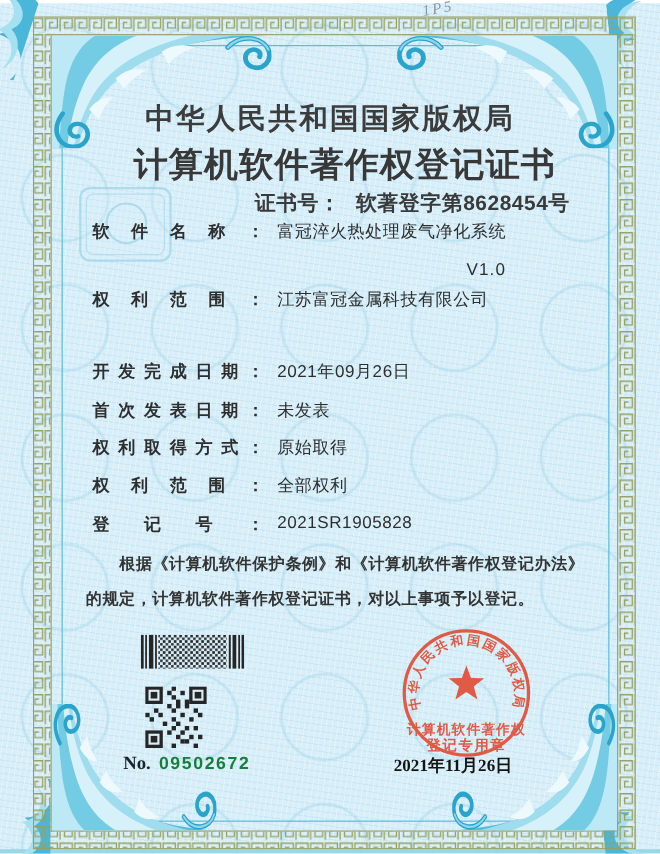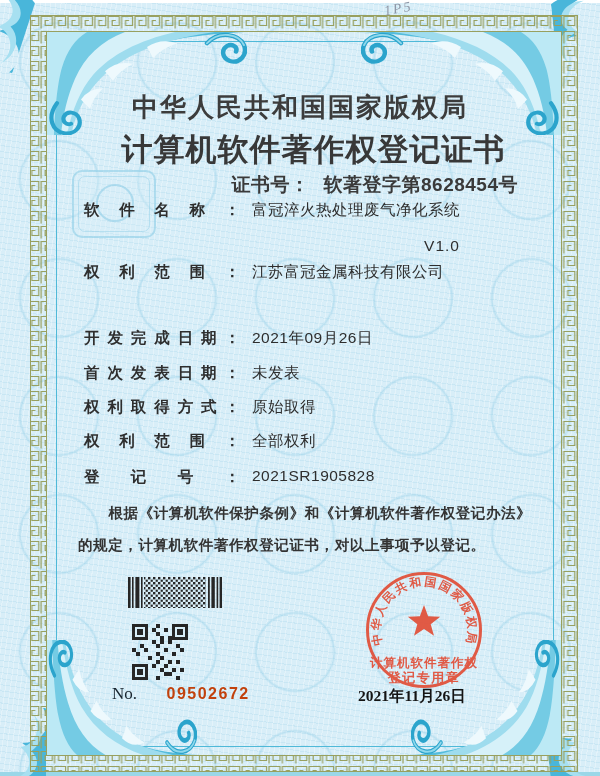--- a/index.html
+++ b/index.html
@@ -50,22 +50,22 @@
 
   .statement{position:absolute;left:78px;top:497px;width:455px;z-index:5;
     font-size:14.5px;font-weight:600;color:#333;line-height:32px;
     text-indent:2.1em;letter-spacing:.6px;}
 
   
   .barcode{position:absolute;left:128px;top:577px;width:94px;height:31px;z-index:5;}
   .qrcode{position:absolute;left:132px;top:624px;width:56px;height:56px;z-index:5;}
   .serial{position:absolute;left:112px;top:684px;z-index:5;white-space:nowrap;}
   .serial .no{font-family:"Liberation Serif","DejaVu Serif",serif;
-    font-size:17px;font-weight:400;color:#17242e;}
-  .serial .num{margin-left:25px;font-size:16px;font-weight:700;letter-spacing:1.5px;color:#c2410c;}
+    font-size:17px;font-weight:700;color:#17242e;}
+  .serial .num{margin-left:3px;font-size:16px;font-weight:700;letter-spacing:1.5px;color:#15803d;}
   .issue-date{position:absolute;left:358px;top:686px;width:120px;text-align:left;z-index:7;
     font-family:"Liberation Serif","DejaVu Serif",serif;
     font-size:15.5px;font-weight:700;color:#141414;}
 
   
   .seal{position:absolute;left:364px;top:570px;width:120px;height:120px;z-index:6;opacity:.93;}
 
   
   .emboss{position:absolute;left:72px;top:170px;width:80px;height:64px;z-index:4;
     border:2px solid rgba(130,200,228,.5);border-radius:10px;background:rgba(215,240,250,.30);}

